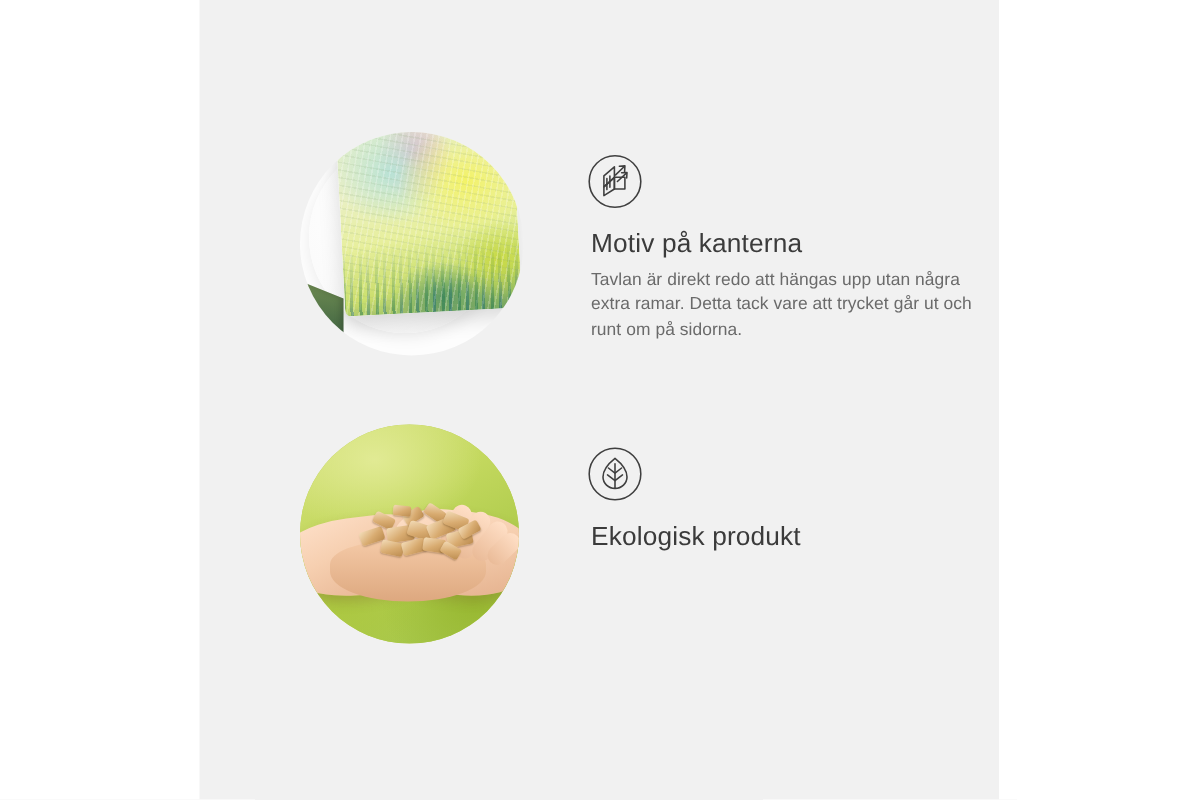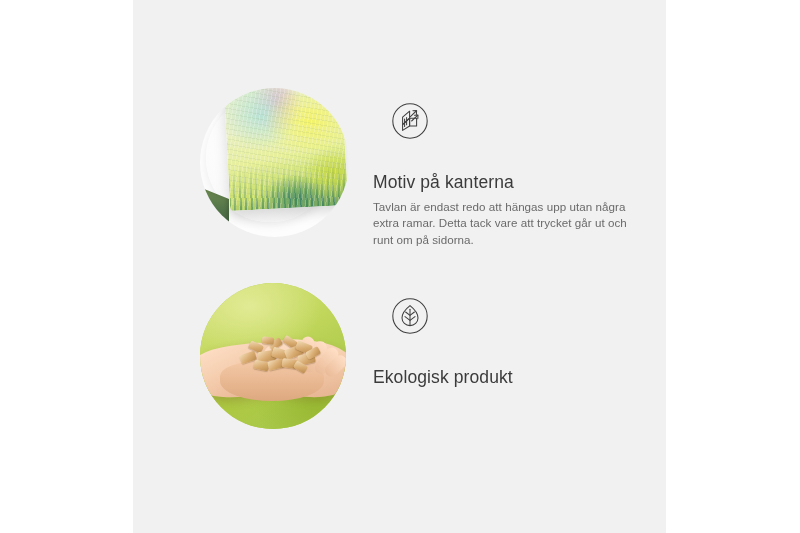--- a/index.html
+++ b/index.html
@@ -205,24 +205,23 @@
     left: 258px;
     top: 30px;
     width: 38px;
     height: 38px;
   }
   .icon-circle svg { display: block; width: 38px; height: 38px; }
 
   
   .copy {
     position: absolute;
-    left: 240px;
+    left: 261px;
     top: 80px;
     width: 268px;
-    margin-top: 20px;
   }
   .feat-title {
     margin: 0 0 6px 0;
     font-size: 17.5px;
     font-weight: 400;
     line-height: 21px;
     color: #3b3b3b;
     letter-spacing: .1px;
   }
   .feat-desc {
@@ -261,21 +260,21 @@
           <path d="M13.6 17.0 L13.6 24.4 M15.6 15.4 L15.6 22.8"></path>
           <path d="M19.4 14.6 L25.2 9.0"></path>
           <path d="M21.9 8.8 L25.6 8.6 L25.4 12.4"></path>
           <path d="M20.6 19.0 L26.6 13.4"></path>
           <path d="M23.4 13.2 L27.0 13.0 L26.8 16.7"></path>
         </svg>
       </div>
 
       <div class="copy">
         <h2 class="feat-title">Motiv på kanterna</h2>
-        <p class="feat-desc">Tavlan är endast redo att hängas upp utan några extra ramar. Detta tack vare att trycket går ut och runt om på sidorna.</p>
+        <p class="feat-desc">Tavlan är direkt redo att hängas upp utan några extra ramar. Detta tack vare att trycket går ut och runt om på sidorna.</p>
       </div>
     </section>
 
     <section class="feature row-2">
 
       <div class="media m2">
         <div class="grass-bg"></div>
         <div class="hand left"></div>
         <div class="hand right"></div>
         <div class="hand palm"></div>

